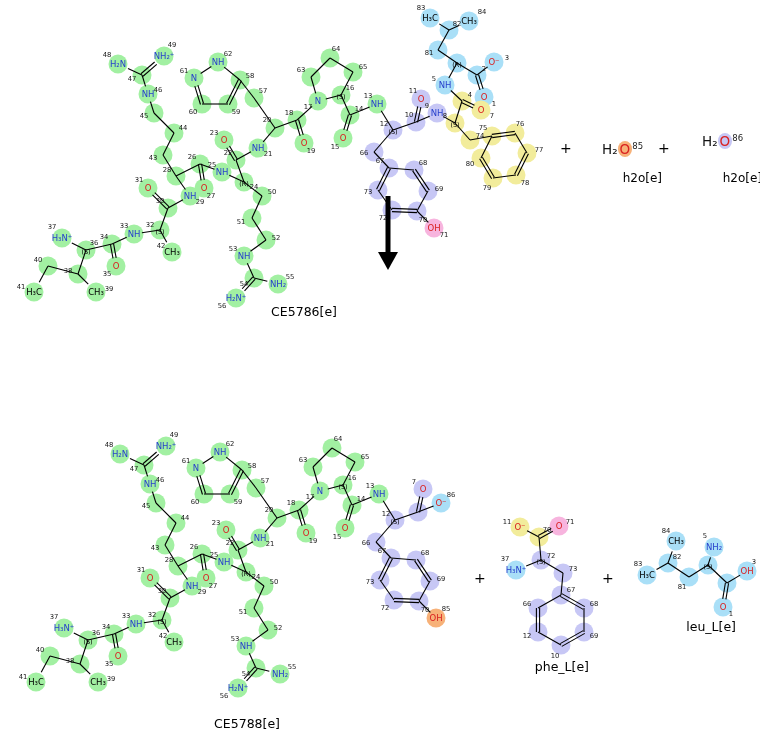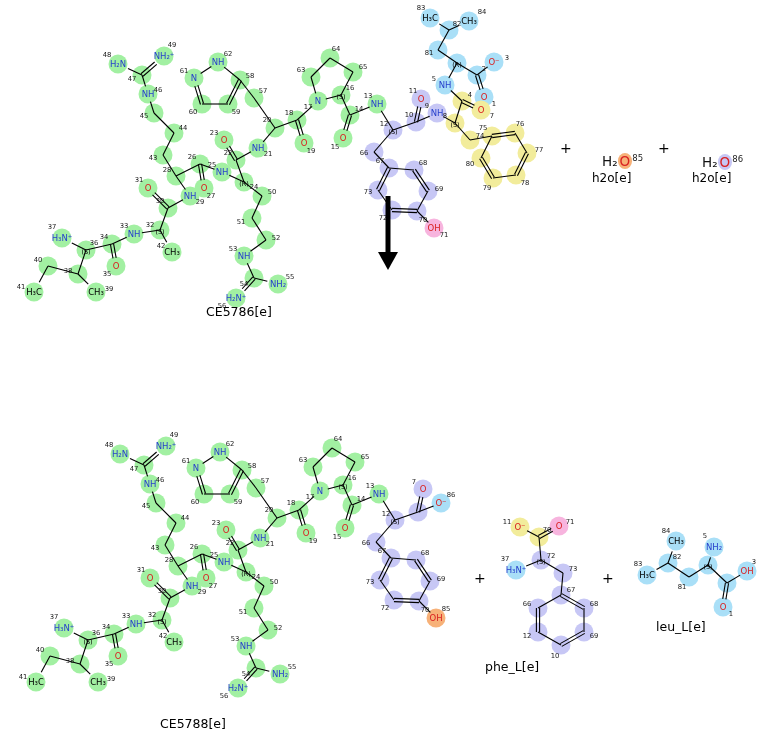--- a/index.html
+++ b/index.html
@@ -1,19 +1,19 @@
 <!DOCTYPE html>
 <html><head>
 <meta charset="utf-8">
 <style>
   html,body{margin:0;padding:0;background:#fff;}
   .canvas{position:relative;width:760px;height:737px;background:#ffffff;
           font-family:"DejaVu Sans", sans-serif;overflow:hidden;}
   #mol-canvas{position:absolute;left:0;top:0;}
-  .cap{position:absolute;text-align:left;font-size:12.5px;color:#000;}
+  .cap{position:absolute;text-align:right;font-size:12.5px;color:#000;}
   .cap.small{font-size:12px;}
   .plus{position:absolute;font-size:14px;color:#000;}
   .water{position:absolute;font-size:13.5px;color:#111;}
   .water .ohl{color:#d92121;border-radius:50%;padding:0 2px;}
   .water sup{font-size:8.5px;color:#222;}
   .arrow{position:absolute;}
 </style>
 </head>
 <body>
 
@@ -663,28 +663,28 @@
   <svg class="arrow" style="left:370px;top:194px" width="36" height="80" viewBox="0 0 36 80">
     <rect x="15.5" y="2" width="5" height="56" fill="#000"></rect>
     <polygon points="8,58 28,58 18,76" fill="#000"></polygon>
   </svg>
 
   <div class="plus" style="left:560px;top:140px">+</div>
   <div class="plus" style="left:658px;top:140px">+</div>
   <div class="plus" style="left:474px;top:570px">+</div>
   <div class="plus" style="left:602px;top:570px">+</div>
 
-  <div class="water" style="left:602px;top:152px">
+  <div class="water" style="left:602px;top:140px">
     <span><span>H₂</span><span class="ohl" style="background: rgb(247, 177, 120);">O</span><sup>85</sup></span>
   </div>
   <div class="cap small" style="left:592px;top:171px;width:70px">h2o[e]</div>
 
-  <div class="water" style="left:702px;top:153px">
+  <div class="water" style="left:702px;top:132px">
     <span><span>H₂</span><span class="ohl" style="background: rgb(199, 199, 245);">O</span><sup>86</sup></span>
   </div>
   <div class="cap small" style="left:692px;top:171px;width:70px">h2o[e]</div>
 
-  <div class="cap" style="left:206px;top:304px;width:120px">CE5786[e]</div>
+  <div class="cap" style="left:217px;top:304px;width:120px">CE5786[e]</div>
   <div class="cap" style="left:160px;top:716px;width:120px">CE5788[e]</div>
-  <div class="cap" style="left:485px;top:659px;width:80px">phe_L[e]</div>
+  <div class="cap" style="left:509px;top:659px;width:80px">phe_L[e]</div>
   <div class="cap" style="left:656px;top:619px;width:80px">leu_L[e]</div>
 
 </div>
 
 </body></html>

